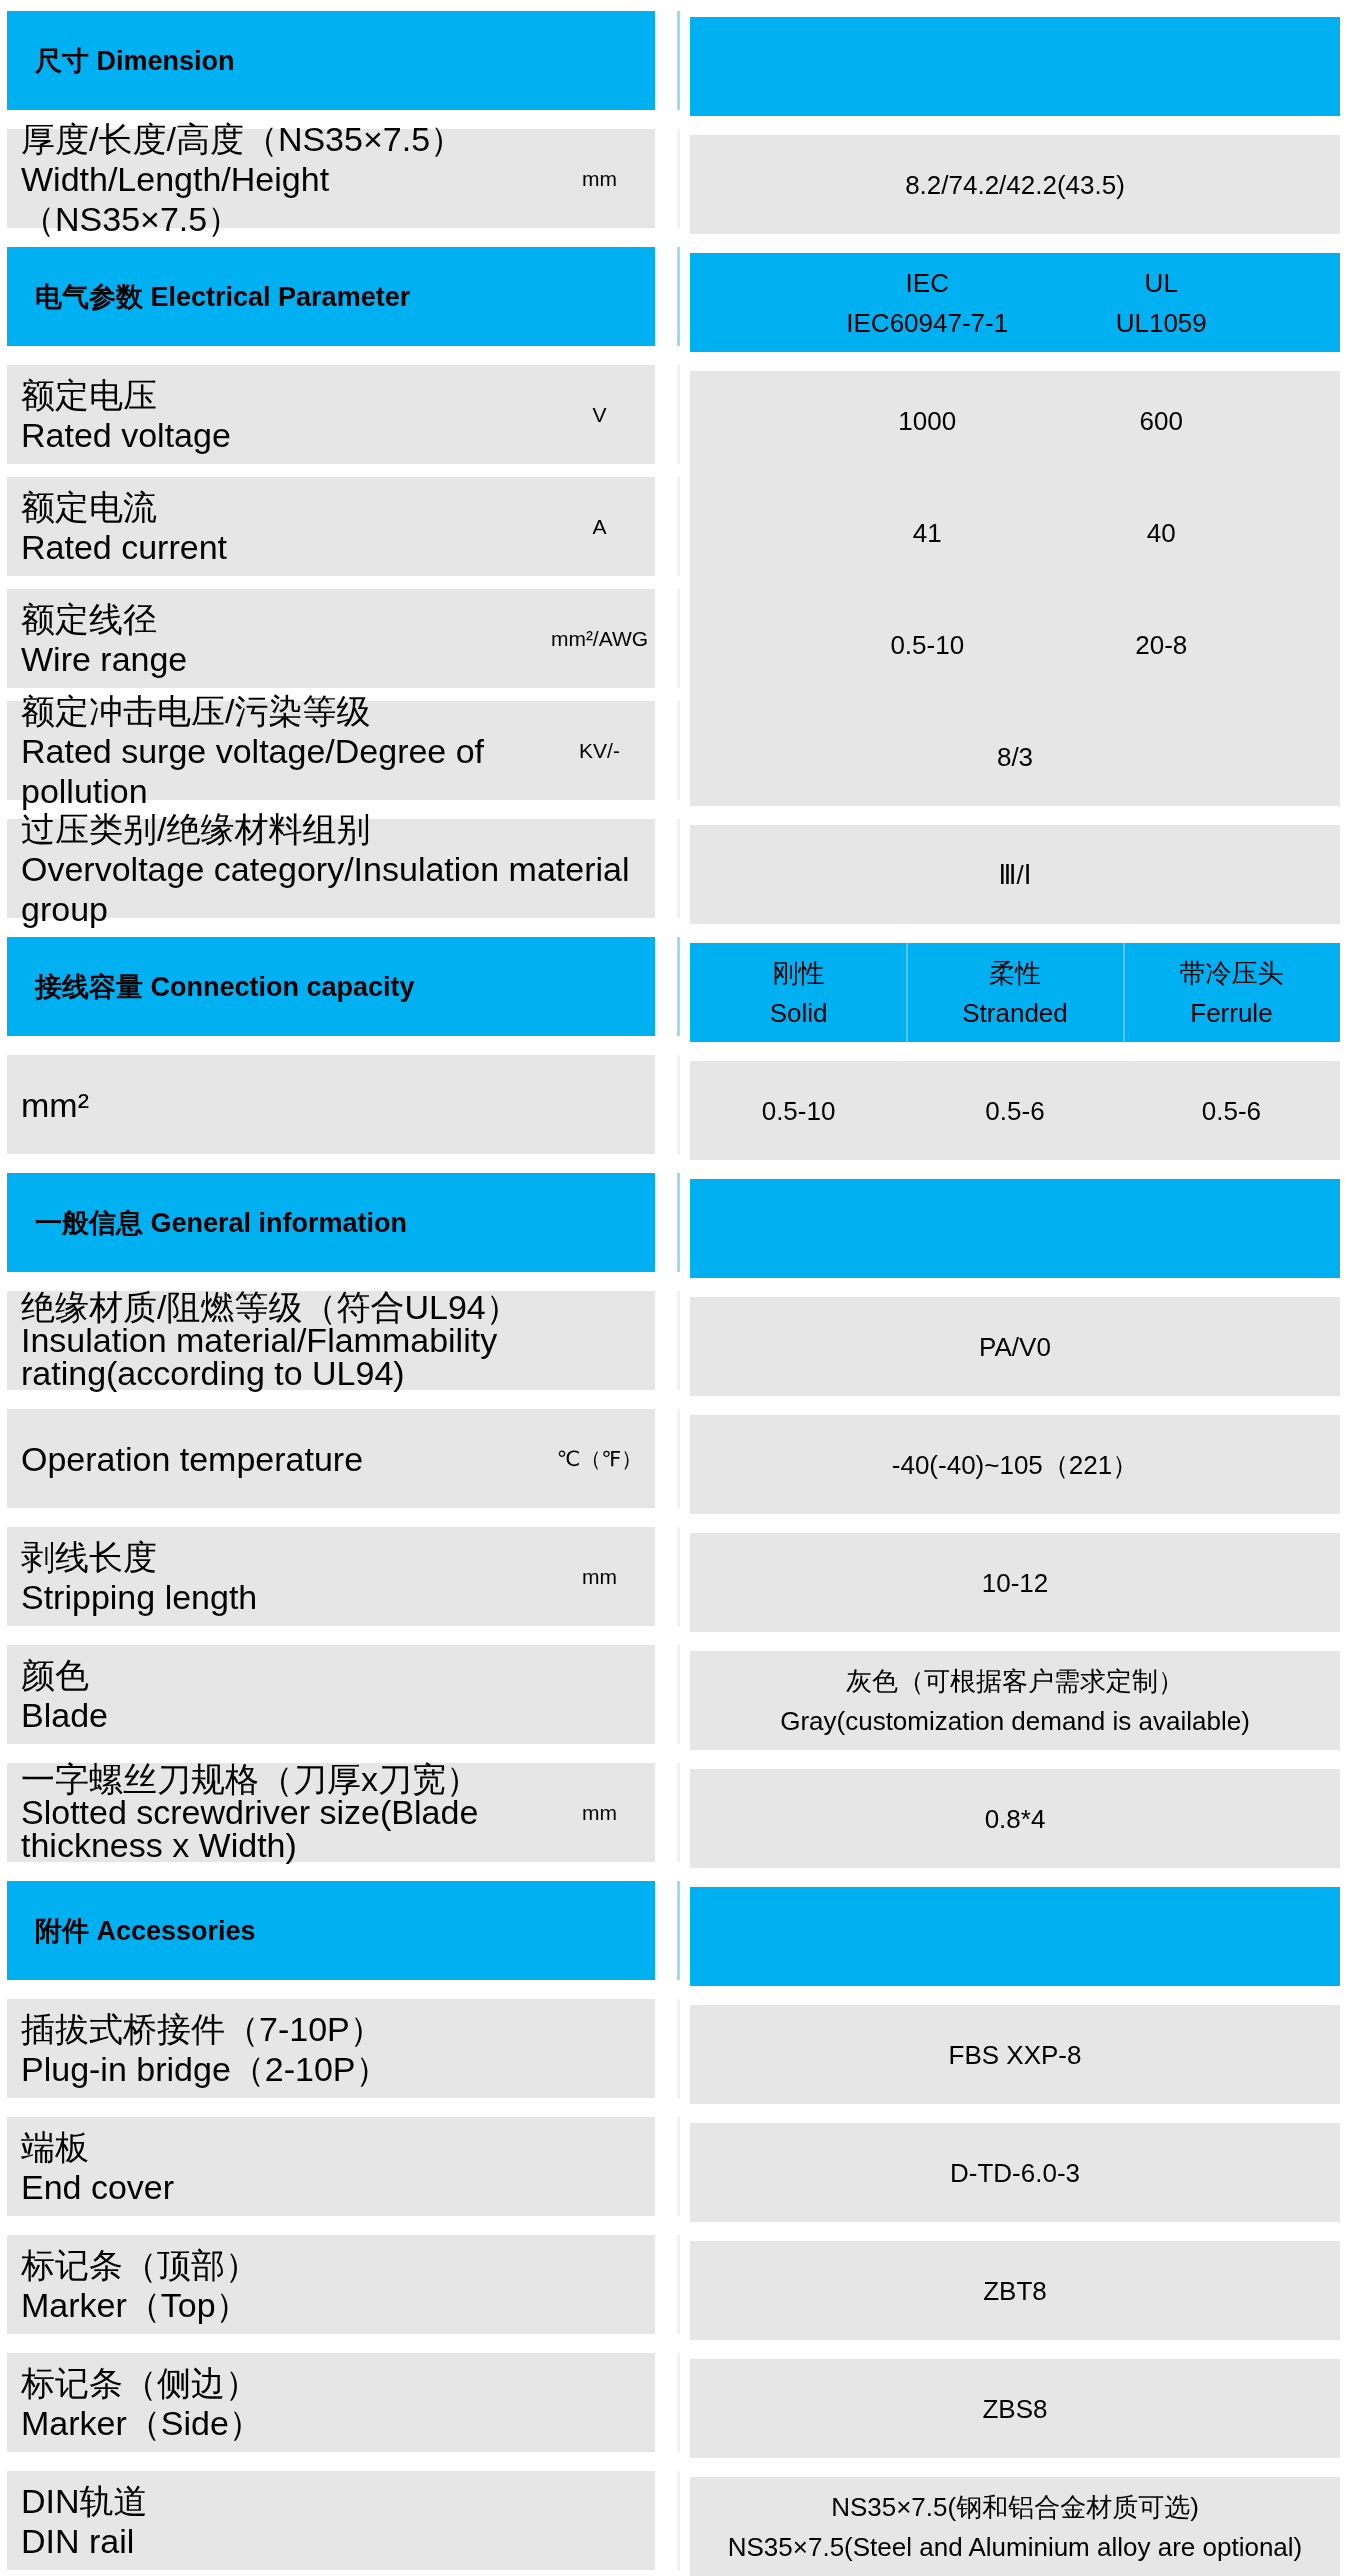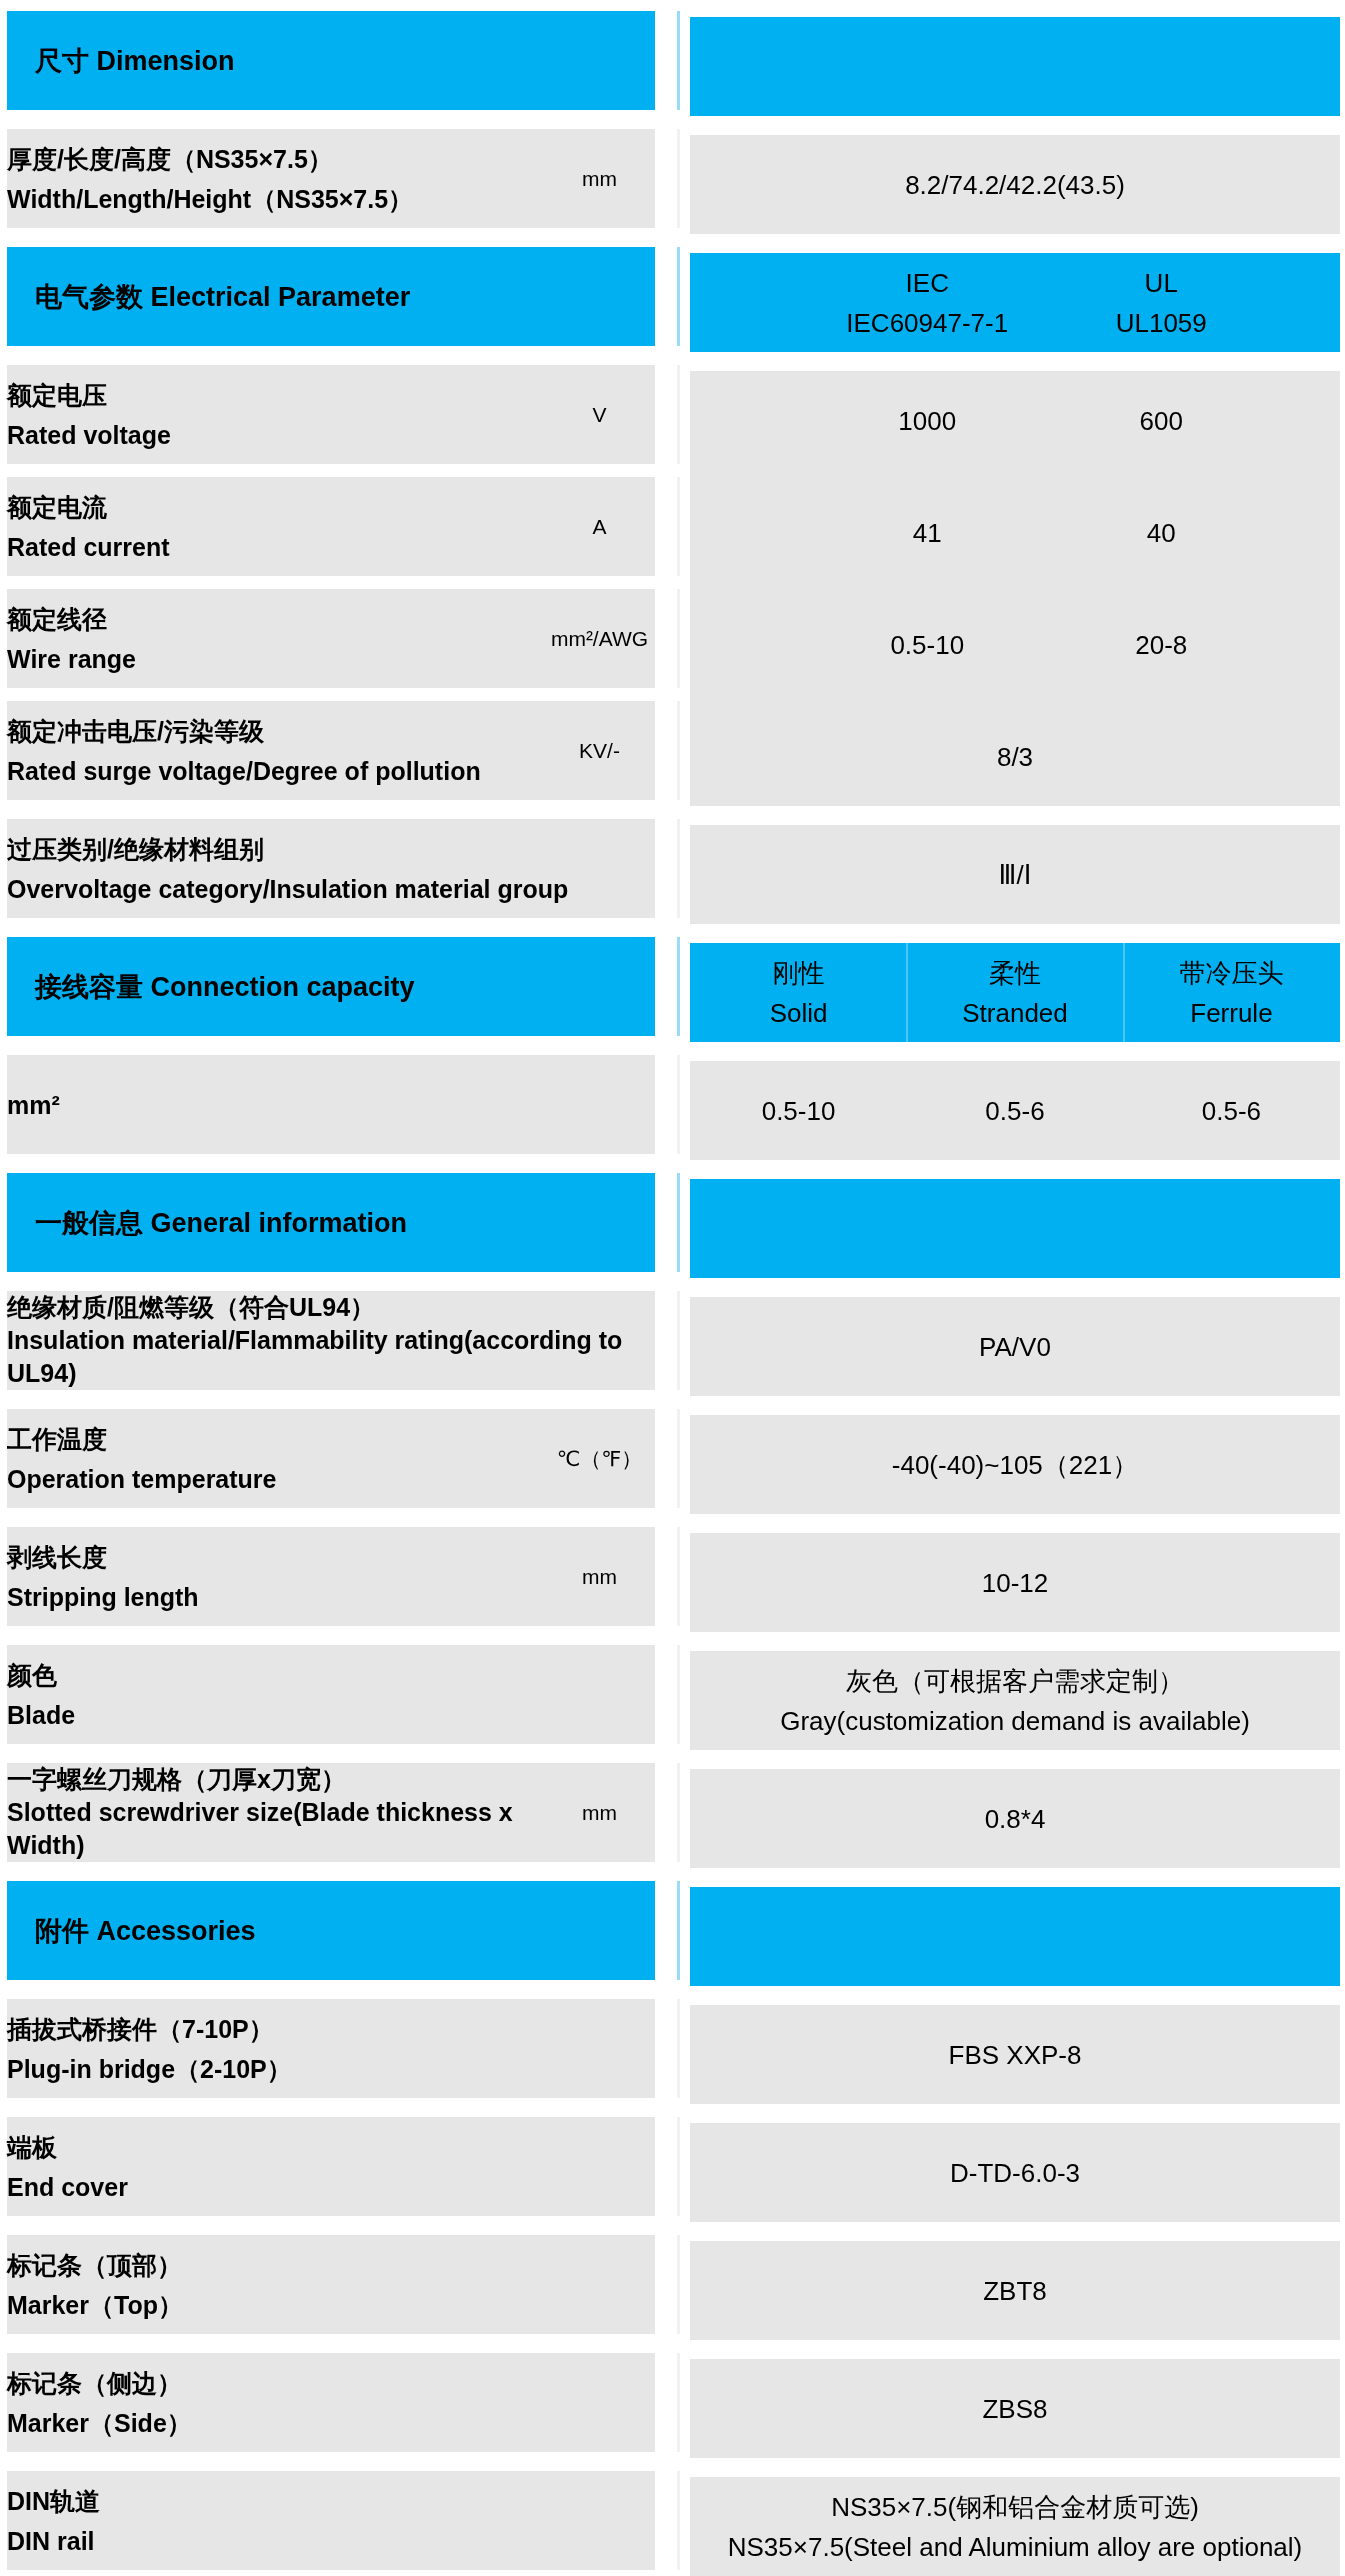--- a/index.html
+++ b/index.html
@@ -19,21 +19,21 @@
   .gapA{width:22px;flex:none;}
   .stripecol{width:3px;flex:none;display:flex;flex-direction:column;}
   .gapB{width:10px;flex:none;}
   .rcol{width:650px;flex:none;position:relative;margin-top:6px;}
   .h100{height:99px;}
   .bg-blue{background:var(--blue);}
   .bg-gray{background:var(--gray);}
   .st-blue{background:var(--blue-light);}
   .st-gray{background:var(--gray-light);}
   .lcell{display:flex;align-items:center;width:648px;}
-  .label{flex:1;font-size:25px;line-height:40px;font-weight:bold;}
+  .label{flex:1;padding-left:14px;font-size:34px;line-height:40px;}
   .label .l3{line-height:33px;}
   .unit{width:111px;flex:none;text-align:center;font-size:21px;line-height:34px;word-break:break-all;}
   .htext{padding-left:28px;font-weight:bold;font-size:27px;}
   .vcenter{display:flex;align-items:center;justify-content:center;text-align:center;}
   .val{font-size:26px;line-height:40px;}
   .pos{position:absolute;top:50%;transform:translate(-50%,-50%);font-size:26px;line-height:40px;text-align:center;white-space:nowrap;}
   .c36{left:36.5%;}
   .c72{left:72.5%;}
   .t17{left:16.7%;}
   .t50{left:50%;}
@@ -267,21 +267,20 @@
       <div class="gapB"></div>
     <div class="rcol h100 bg-gray vcenter">
       <span class="val">PA/V0</span>
     </div>
   </div>
 
   <div class="band">
     <div class="lcol">
         <div class="lcell h100 bg-gray">
       <div class="label">
-        <div>工作温度</div>
         <div>Operation temperature</div>
       </div>
       <div class="unit">℃（℉）</div>
     </div>
       </div>
     <div class="gapA"></div>
       <div class="stripecol">
         <div class="h100 st-gray"></div>
       </div>
       <div class="gapB"></div>

